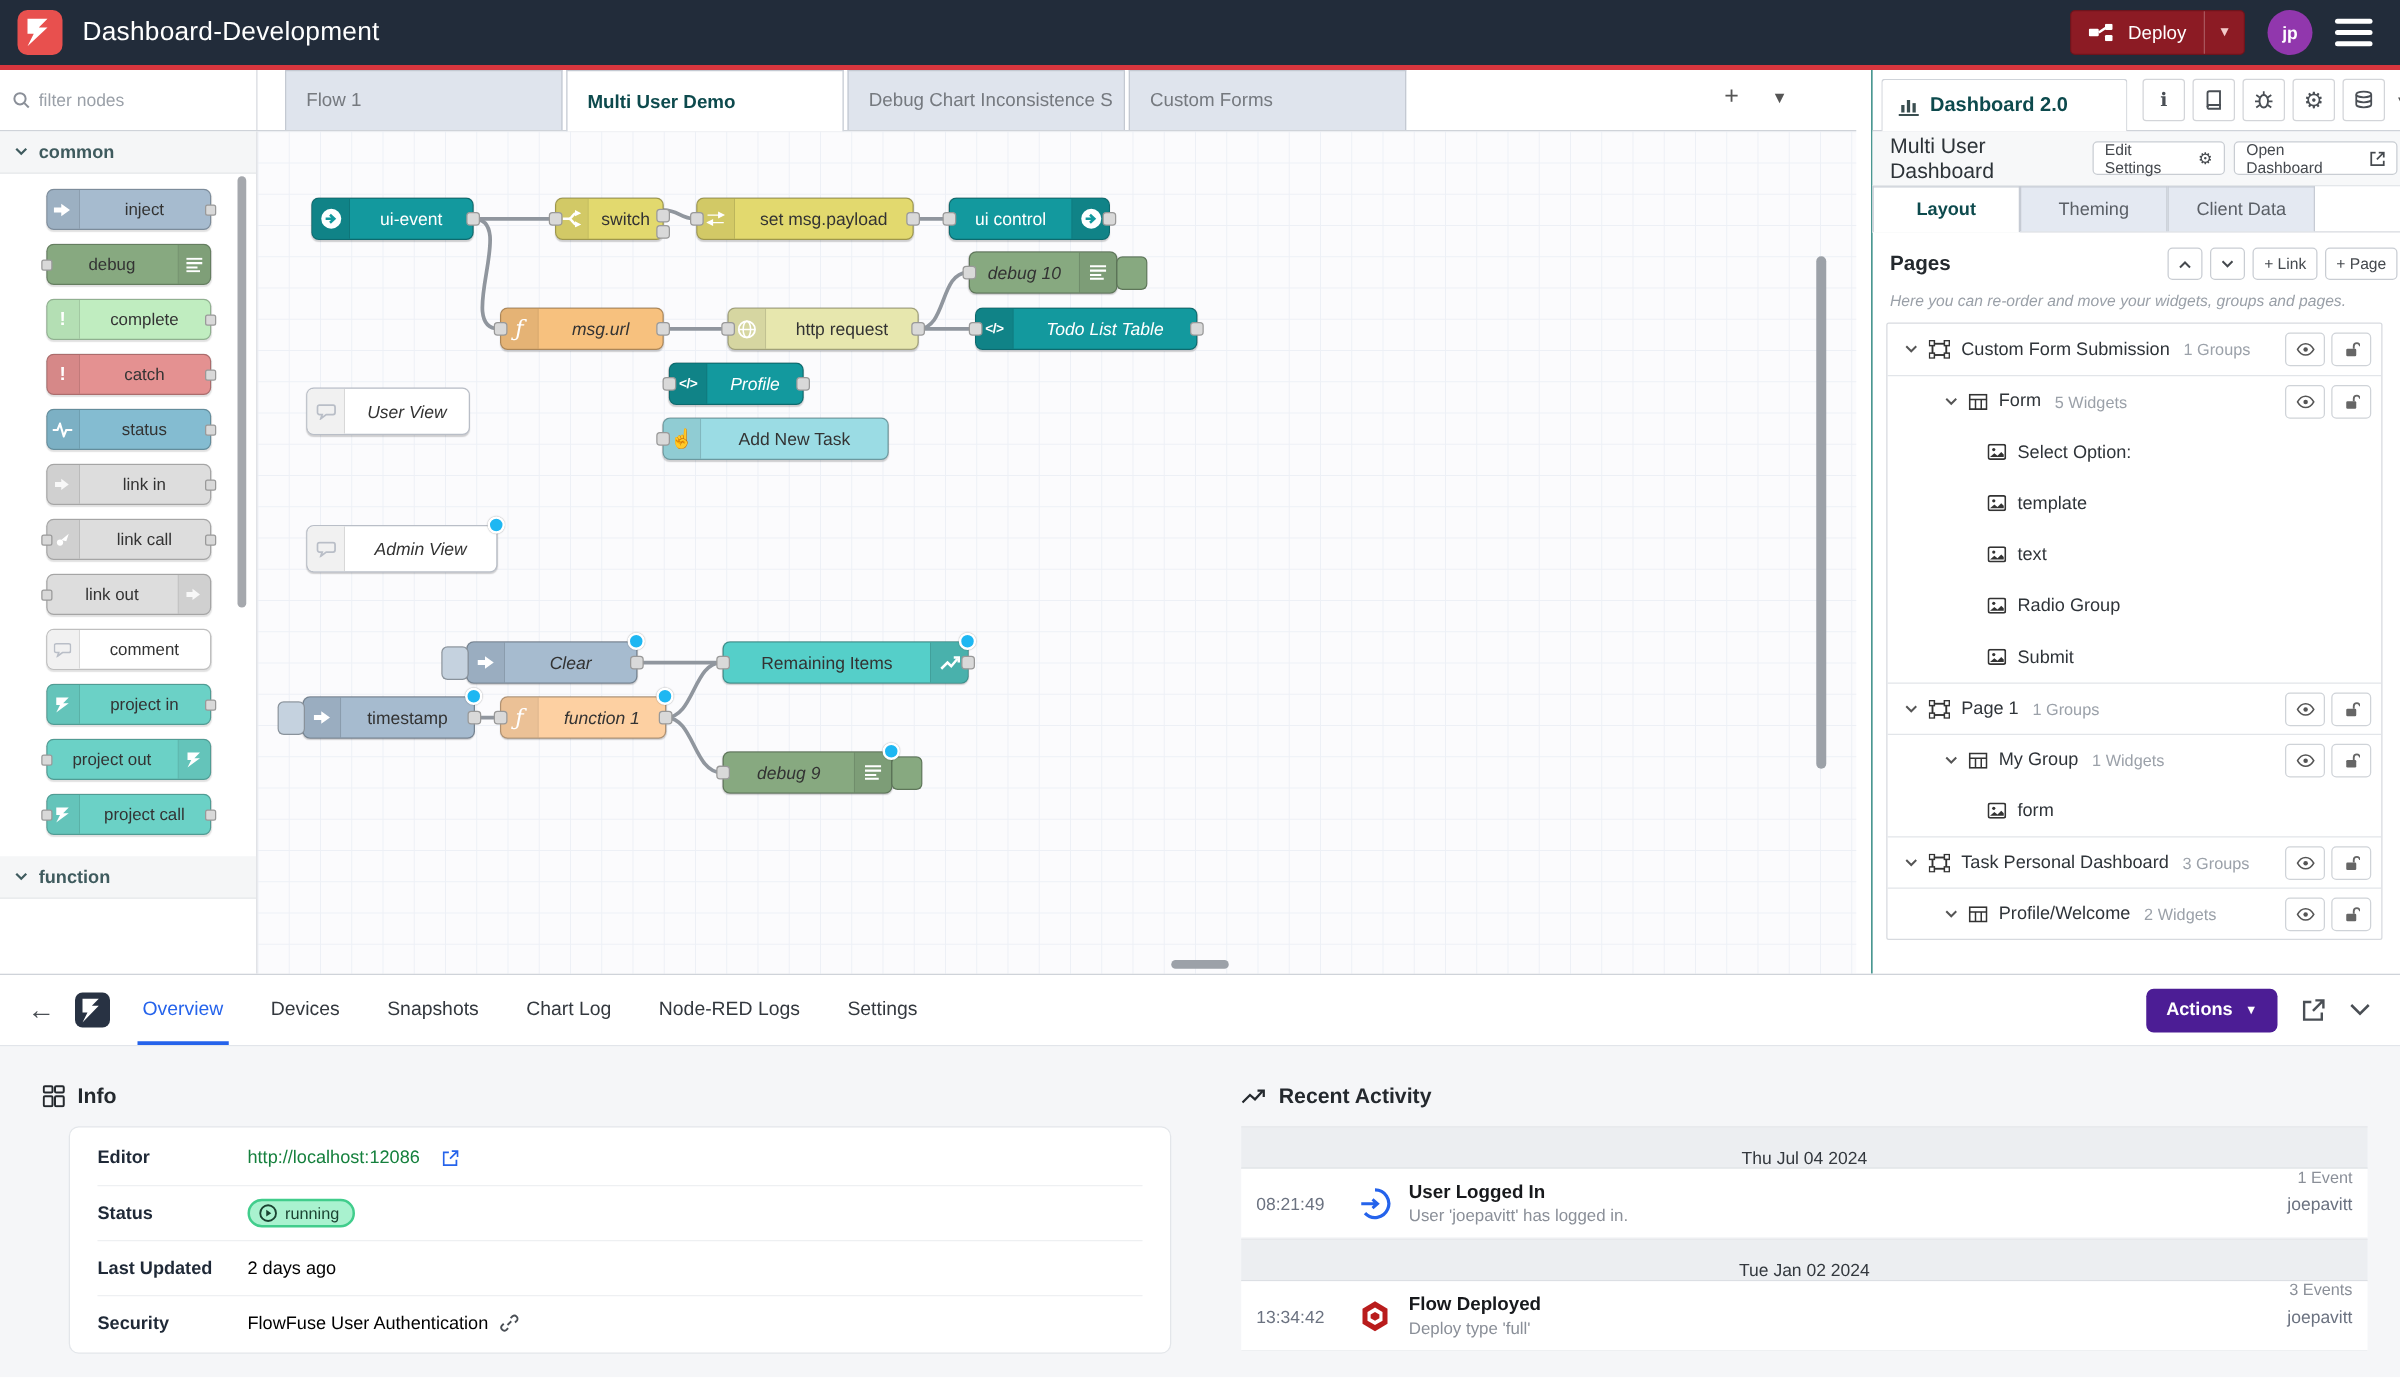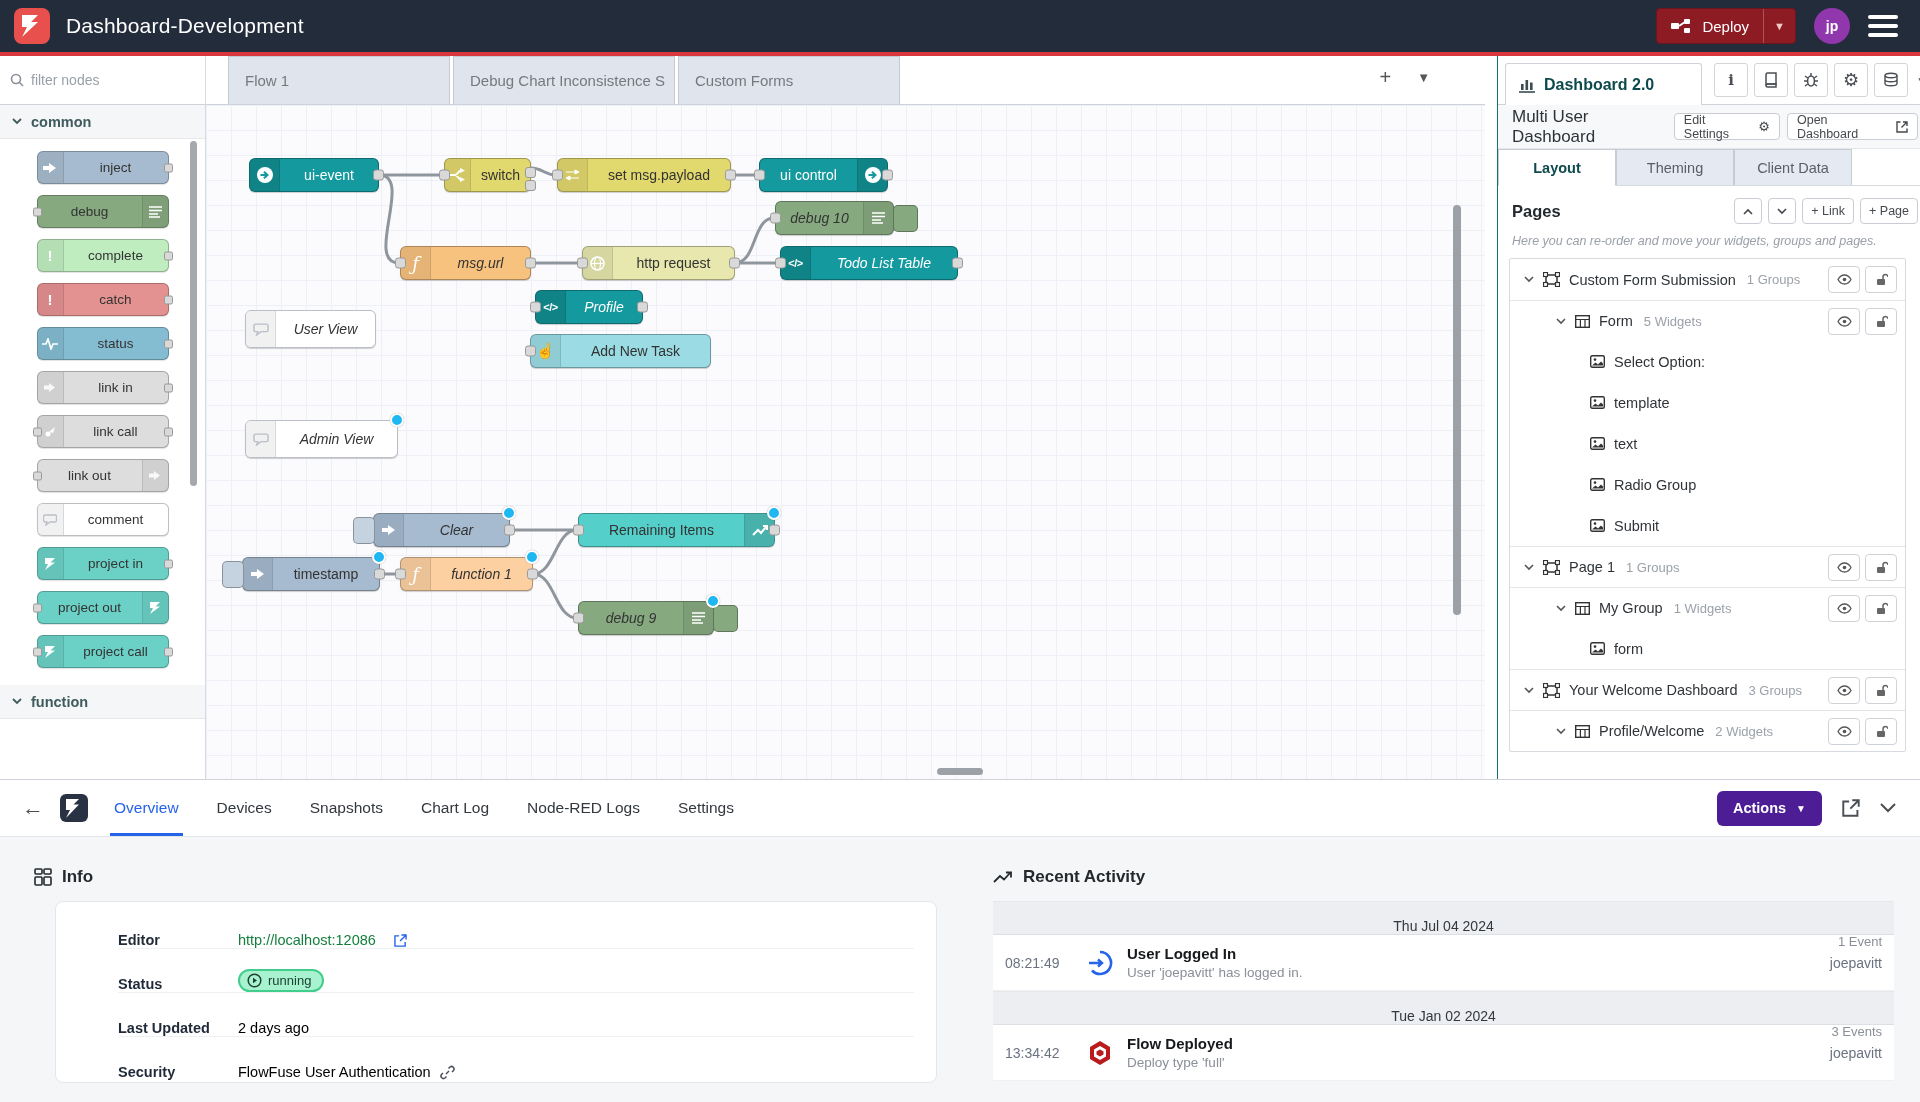--- a/index.html
+++ b/index.html
@@ -135,21 +135,21 @@
   .b-tab { font-size:15.5px; color:#33383e; position:relative; height:100%; display:flex; align-items:center; }
   .b-tab.active { color:#2563eb; }
   .b-tab.active::after { content:""; position:absolute; left:-4px; right:-4px; bottom:0; height:3px; background:#2563eb; }
   .b-right { margin-left:auto; display:flex; align-items:center; gap:20px; margin-right:24px; }
   .actions-btn { height:35px; background:#4c1d95; color:#fff; border-radius:6px; font-size:14.5px;
     display:flex; align-items:center; gap:10px; padding:0 16px; font-weight:bold; }
   .b-content { display:flex; padding:14px 26px 0 34px; gap:56px; }
   .col-info { width:903px; }
   .sec-head { display:flex; align-items:center; gap:10px; font-size:17px; font-weight:bold; color:#24292e; padding:16px 0 14px 0; }
   .info-card { background:#fff; border:1px solid #e3e6ea; border-radius:8px; margin-left:21px; padding:2px 22px; }
-  .info-row { display:flex; align-items:flex-end; height:44px; font-size:14.5px;margin-left:40px; }
+  .info-row { display:flex; align-items:center; height:44px; font-size:14.5px; }
   .info-row + .info-row { border-top:1px solid #eef0f2; }
   .info-lbl { width:120px; font-weight:bold; color:#1f2937; flex:0 0 auto;}
   .link { color:#15803d; display:flex; align-items:center; gap:18px; }
   .pill { display:inline-flex; align-items:center; gap:6px; background:#a9f2cf; border:2px solid #41cd8c;
     border-radius:14px; padding:2px 11px 2px 7px; font-size:13px; color:#1b4332; }
   .col-act { flex:1; }
   .band { height:29px; background:#eceef1; border-bottom:1px solid #dcdfe4; border-top:1px solid #e6e8eb;
     display:flex; align-items:center; padding:16px 12px; font-size:14px; color:#33383e;flex-direction:column; }
   .band .cnt { margin-left:auto; color:#8a8f98; font-size:13px; }
   .event { display:flex; align-items:center; padding:10px 12px; background:#fff; border-bottom:1px solid #eef0f2; }
@@ -203,20 +203,23 @@
             <circle cx="6" cy="6" r="4.5" fill="none" stroke="#8a8f98" stroke-width="1.6"></circle>
             <path d="M9.5 9.5 L13 13" stroke="#8a8f98" stroke-width="1.6"></path>
           </svg>
       </span>
       <input placeholder="filter nodes" style="">
     </div>
     <div class="ws-tabs">
       <div class="ws-tab">
           <span>Flow 1</span>
         </div>
+      <div class="ws-tab active">
+          <span>Multi User Demo</span>
+        </div>
       <div class="ws-tab">
           <span>Debug Chart Inconsistence S</span>
         </div>
       <div class="ws-tab">
           <span>Custom Forms</span>
         </div>
     </div>
     <div class="strip-btns">
       <span>+</span>
       <span style="font-size:13px; padding-top:4px;">▼</span>
@@ -850,21 +853,21 @@
           </span>
         <span>
             <svg width="17" height="15" viewBox="0 0 17 15">
               <rect x="3" y="3" width="11" height="9" fill="none" stroke="#333" stroke-width="1.5"></rect>
               <rect x="0.5" y="0.5" width="4" height="4" fill="#fff" stroke="#333" stroke-width="1.2"></rect>
               <rect x="12.5" y="0.5" width="4" height="4" fill="#fff" stroke="#333" stroke-width="1.2"></rect>
               <rect x="0.5" y="10.5" width="4" height="4" fill="#fff" stroke="#333" stroke-width="1.2"></rect>
               <rect x="12.5" y="10.5" width="4" height="4" fill="#fff" stroke="#333" stroke-width="1.2"></rect>
             </svg>
           </span>
-        <span>Your Welcome Dashboard</span>
+        <span>Task Personal Dashboard</span>
         <span class="meta">3 Groups</span>
         <span class="grow"></span>
         <span class="tbtns">
           <span class="t-btn">
               <svg width="15" height="11" viewBox="0 0 15 11">
                 <path d="M1 5.5S3.5 1 7.5 1s6.5 4.5 6.5 4.5-2.5 4.5-6.5 4.5S1 5.5 1 5.5z" fill="none" stroke="#555" stroke-width="1.3"></path>
                 <circle cx="7.5" cy="5.5" r="1.8" fill="#555"></circle>
               </svg>
             </span>
           <span class="t-btn">

